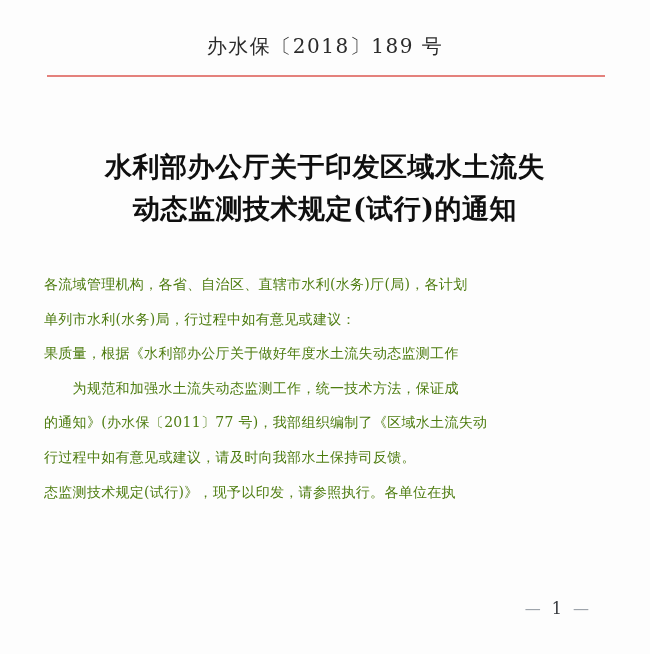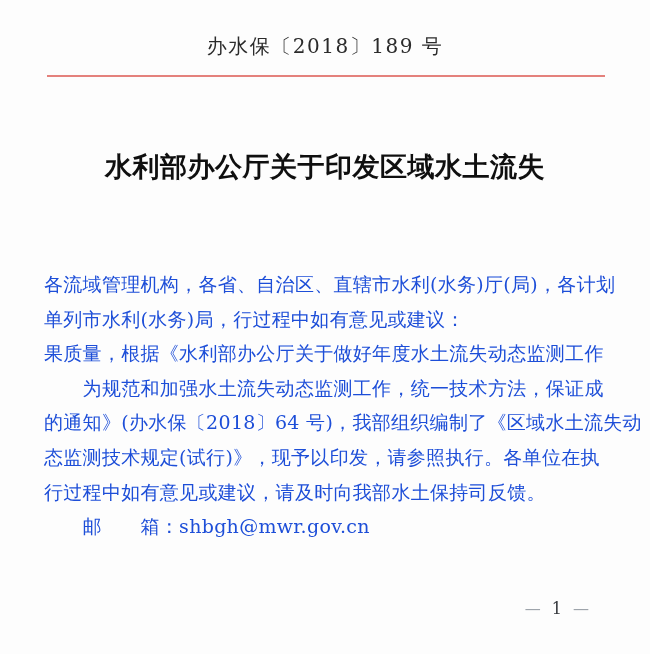--- a/index.html
+++ b/index.html
@@ -47,23 +47,23 @@
     letter-spacing: 0.5px;
   }
   .title .title-line {
     white-space: pre;
   }
   .body-block {
     position: absolute;
     top: 267px;
     left: 44px;
     width: 566px;
-    font-size: 19px;
+    font-size: 14px;
     line-height: 34.6px;
-    color: #1d4ed8;
+    color: #4d7c0f;
     letter-spacing: 0.3px;
   }
   .body-block .line {
     white-space: pre;
   }
   .footer {
     position: absolute;
     top: 580px;
     right: 61px;
     font-size: 16px;
@@ -81,30 +81,30 @@
 <body>
 
 <div class="page">
 
   <div class="doc-number">办水保〔2018〕189 号</div>
 
   <div class="red-line" style="background: rgb(228, 129, 124);"></div>
 
   <div class="title">
     <div class="title-line">水利部办公厅关于印发区域水土流失</div>
+    <div class="title-line">动态监测技术规定(试行)的通知</div>
   </div>
 
   <div class="body-block">
     <div class="line">各流域管理机构，各省、自治区、直辖市水利(水务)厅(局)，各计划</div>
     <div class="line">单列市水利(水务)局，行过程中如有意见或建议：</div>
     <div class="line">果质量，根据《水利部办公厅关于做好年度水土流失动态监测工作</div>
     <div class="line">　　为规范和加强水土流失动态监测工作，统一技术方法，保证成</div>
-    <div class="line">的通知》(办水保〔2018〕64 号)，我部组织编制了《区域水土流失动</div>
+    <div class="line">的通知》(办水保〔2011〕77 号)，我部组织编制了《区域水土流失动</div>
+    <div class="line">行过程中如有意见或建议，请及时向我部水土保持司反馈。</div>
     <div class="line">态监测技术规定(试行)》，现予以印发，请参照执行。各单位在执</div>
-    <div class="line">行过程中如有意见或建议，请及时向我部水土保持司反馈。</div>
-    <div class="line">　　邮　　箱：shbgh@mwr.gov.cn</div>
   </div>
 
   <div class="footer">
     <span class="dash">—</span><span class="num">1</span><span class="dash">—</span>
   </div>
 
 </div>
 
 </body></html>

